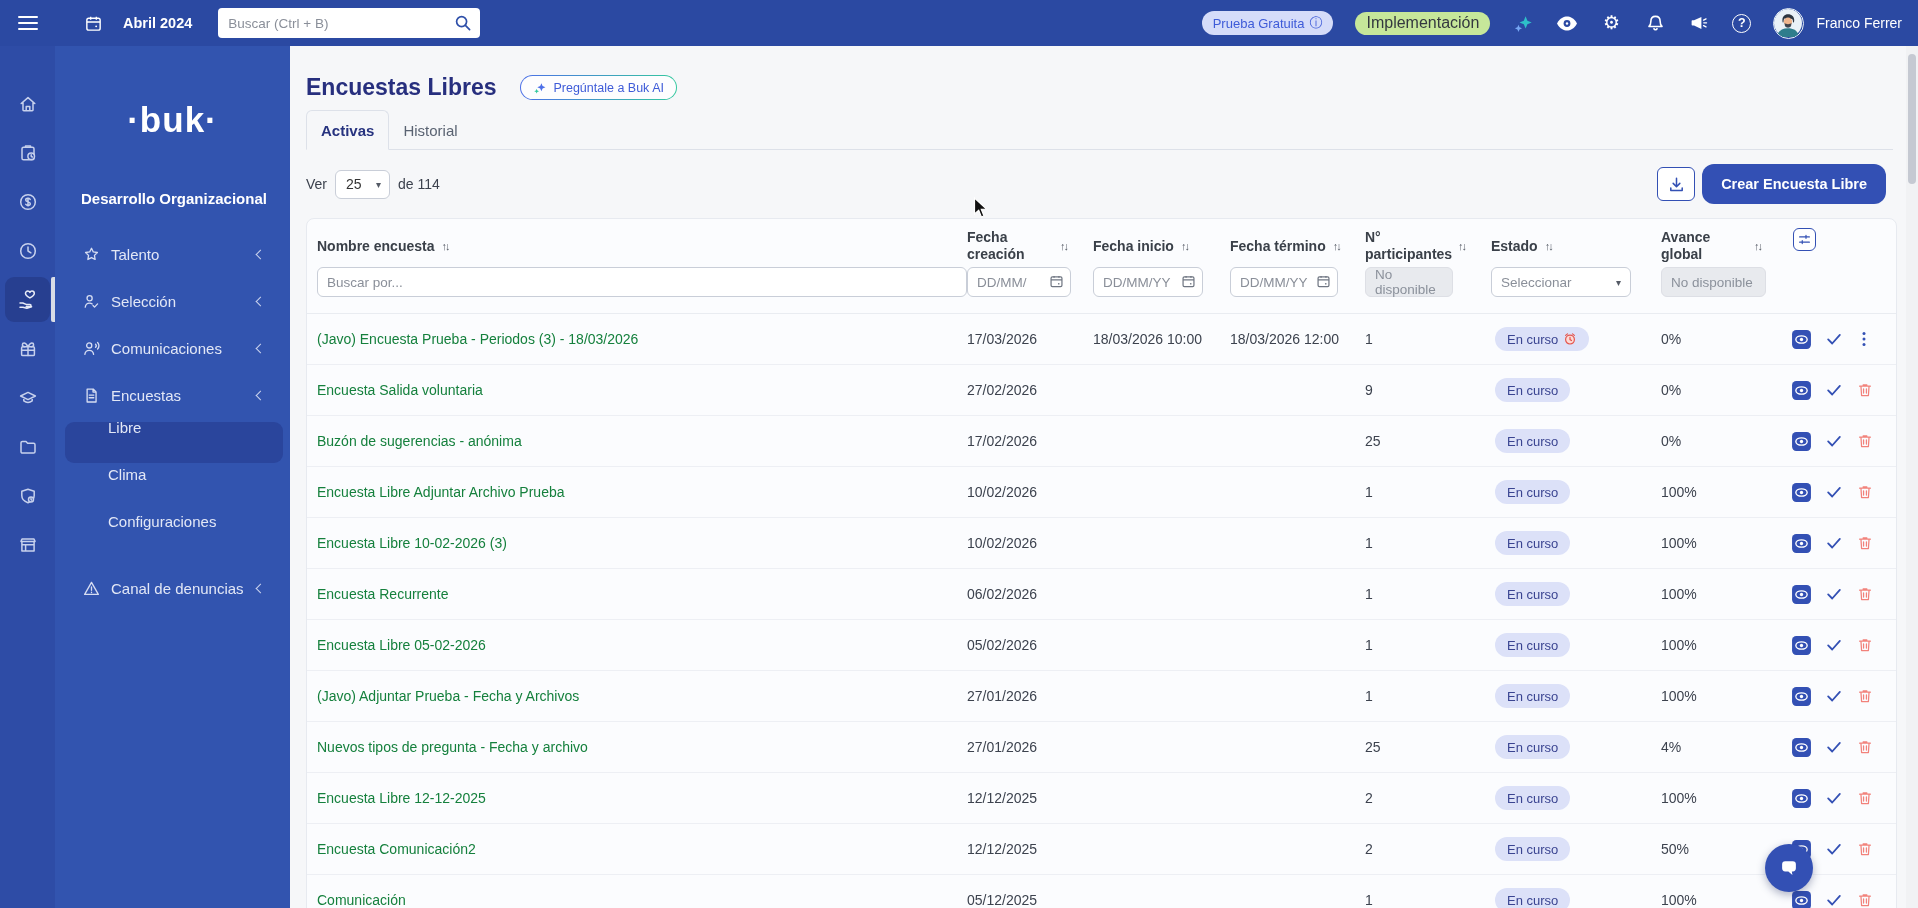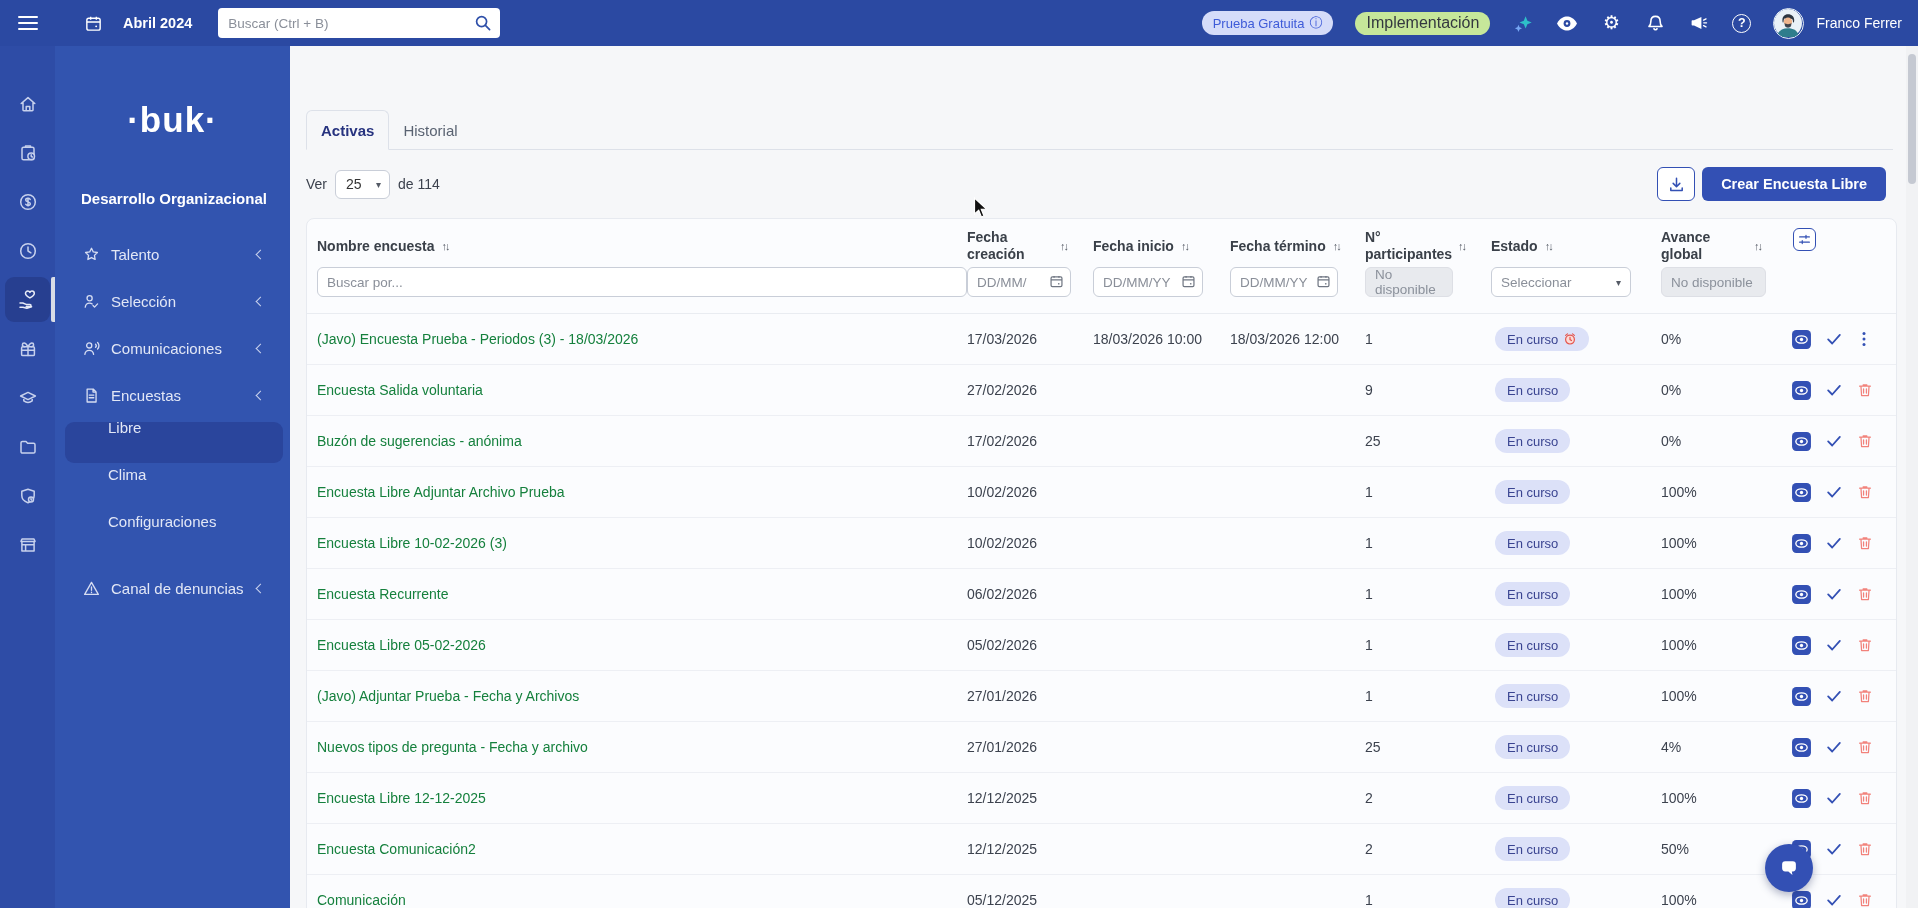--- a/index.html
+++ b/index.html
@@ -4,21 +4,21 @@
 <style>
   * { margin:0; padding:0; box-sizing:border-box; }
   html,body { width:1918px; height:908px; overflow:hidden; font-family:"Liberation Sans",sans-serif; background:#F6F7F9; }
 
   
   .navbar { position:absolute; left:0; top:0; width:1918px; height:46px; background:#2B49A2; display:flex; align-items:center; z-index:40; }
   .hamburger { width:20px; height:14px; margin-left:18px; display:flex; flex-direction:column; justify-content:space-between; cursor:pointer; }
   .hamburger div { height:2px; background:#fff; border-radius:1px; }
   .nav-date { display:flex; align-items:center; gap:20px; margin-left:46px; color:#fff; font-size:14.5px; font-weight:bold; }
   .nav-search { position:relative; margin-left:26px; }
-  .nav-search input { width:282px; height:30px; border:none; border-radius:4px; padding:0 32px 0 10px; font-size:13.5px; color:#444; outline:none; font-family:"Liberation Sans",sans-serif; }
+  .nav-search input { width:262px; height:30px; border:none; border-radius:4px; padding:0 32px 0 10px; font-size:13.5px; color:#444; outline:none; font-family:"Liberation Sans",sans-serif; }
   .nav-search input::placeholder { color:#8A8F99; }
   .nav-search .sicon { position:absolute; right:8px; top:6px; }
   .nav-right { margin-left:auto; display:flex; align-items:center; gap:22px; padding-right:16px; }
   .pill-trial { background:#D5DCF9; color:#3E5BD8; font-size:13px; height:24px; border-radius:12px; display:flex; align-items:center; gap:5px; padding:0 11px; cursor:pointer;text-align:right; }
   .pill-impl { background:#C6E79A; color:#33383F; font-size:16px; height:23px; border-radius:12px; display:flex; align-items:center; padding:0 11px; cursor:pointer; }
   .nav-ic { display:flex; align-items:center; justify-content:center; width:22px; height:22px; cursor:pointer; }
   .gear-ch { color:#fff; font-size:19px; line-height:20px; }
   .help-circ { width:19px; height:19px; border:1.6px solid #fff; border-radius:50%; color:#fff; font-size:12.5px; font-weight:bold; display:flex; align-items:center; justify-content:center; }
   .avatar { width:31px; height:31px; border-radius:50%; overflow:hidden; border:1.5px solid #E9F1F7; cursor:pointer; }
   .user-name { color:#fff; font-size:14px; margin-left:-10px; cursor:pointer; }
@@ -47,21 +47,21 @@
   .page-head { position:absolute; left:16px; top:28px; display:flex; align-items:center; gap:24px; }
   .page-title { font-size:23px; font-weight:bold; color:#272F7E; }
   .ai-btn { height:25px; border-radius:13px; display:flex; align-items:center; gap:6px; padding:0 12px; font-size:12.5px; color:#3E5BD8; cursor:pointer; border:1px solid transparent; background:linear-gradient(#fdfdfe,#fdfdfe) padding-box, linear-gradient(90deg,#4C6FE8,#35C99F) border-box; }
   .tabs { position:absolute; left:16px; right:25px; top:64px; height:40px; border-bottom:1px solid #DDE1E9; display:flex; }
   .tab { height:40px; padding:0 14px; display:flex; align-items:center; font-size:15px; color:#5A6372; cursor:pointer; }
   .tab.active { background:#F6F7F9; border:1px solid #DDE1E9; border-bottom:1px solid #F6F7F9; border-radius:6px 6px 0 0; margin-bottom:-1px; color:#27337F; font-weight:bold; }
   .toolbar { position:absolute; left:16px; right:32px; top:121px; height:34px; display:flex; align-items:center; font-size:14px; color:#3C424E; }
   .pagesize { width:55px; height:29px; border:1px solid #C9CED8; border-radius:6px; background:#fff; display:flex; align-items:center; justify-content:space-between; padding:0 8px 0 10px; margin:0 8px; font-size:14px; color:#333; cursor:pointer; }
   .caret { font-size:10px; color:#555B66; }
   .dl-btn { margin-left:auto; width:38px; height:34px; border:1px solid #3350B4; border-radius:6px; background:#fff; display:flex; align-items:center; justify-content:center; cursor:pointer; }
-  .create-btn { margin-left:7px; height:34px; padding:0 19px; background:#3350B4; border:none; border-radius:6px; color:#fff; font-size:14.5px; font-weight:bold; display:flex; align-items:center; cursor:pointer; font-family:"Liberation Sans",sans-serif; }
+  .create-btn { margin-left:7px; height:40px; padding:0 19px; background:#3350B4; border:none; border-radius:12px; color:#fff; font-size:14.5px; font-weight:bold; display:flex; align-items:center; cursor:pointer; font-family:"Liberation Sans",sans-serif; }
 
   
   .card { position:absolute; left:16px; top:172px; width:1591px; height:780px; background:#FBFCFE; border:1px solid #E7EAF0; border-radius:8px; }
   .tgrid { display:grid; grid-template-columns:650px 126px 137px 135px 126px 170px 130px 1fr; padding:0 10px; align-items:center; }
   .thead { height:48px; padding-top:6px; }
   .th { display:flex; align-items:center; font-size:14px; font-weight:bold; color:#3A4049; line-height:17px; padding-right:14px; }
   .th .lbl { white-space:nowrap; }
   .th.wrap .lbl { white-space:normal; max-width:86px; }
   .sort { font-size:11px; color:#555B66; letter-spacing:-2px; margin-left:7px; cursor:pointer; flex:none; }
   .col-btn { position:absolute; top:9px; right:80px; width:23px; height:23px; border:1px solid #3350B4; border-radius:6px; background:#fff; display:flex; align-items:center; justify-content:center; cursor:pointer; }
@@ -268,20 +268,30 @@
       <svg width="19" height="19" viewBox="0 0 20 20" class="mi">
           <path d="M10 3.6 L17.2 16.2 H2.8 Z M10 8.2 v3.6 M10 13.8 v.4"></path>
         </svg>
       <span>Canal de denuncias</span>
       <span class="chev"></span>
     </div>
   </div>
 </aside>
 
 <main class="main">
+  <div class="page-head">
+    <h1 class="page-title">Encuestas Libres</h1>
+    <span class="ai-btn">
+      <svg width="14" height="14" viewBox="0 0 20 20">
+          <path d="M12 3.2 l1.7 4.1 L17.8 9 l-4.1 1.7 L12 14.8 l-1.7-4.1 L6.2 9 l4.1-1.7 Z" fill="#4C6FE8"></path>
+          <path d="M5.2 11.2 l1 2.4 2.4 1 -2.4 1 -1 2.4 -1-2.4 -2.4-1 2.4-1 Z" fill="#35C99F"></path>
+        </svg>
+      <span>Pregúntale a Buk AI</span>
+    </span>
+  </div>
 
   <div class="tabs">
     <span class="tab active">Activas</span>
     <span class="tab">Historial</span>
   </div>
 
   <div class="toolbar">
     <span>Ver</span>
     <span class="pagesize">
       <span>25</span>

